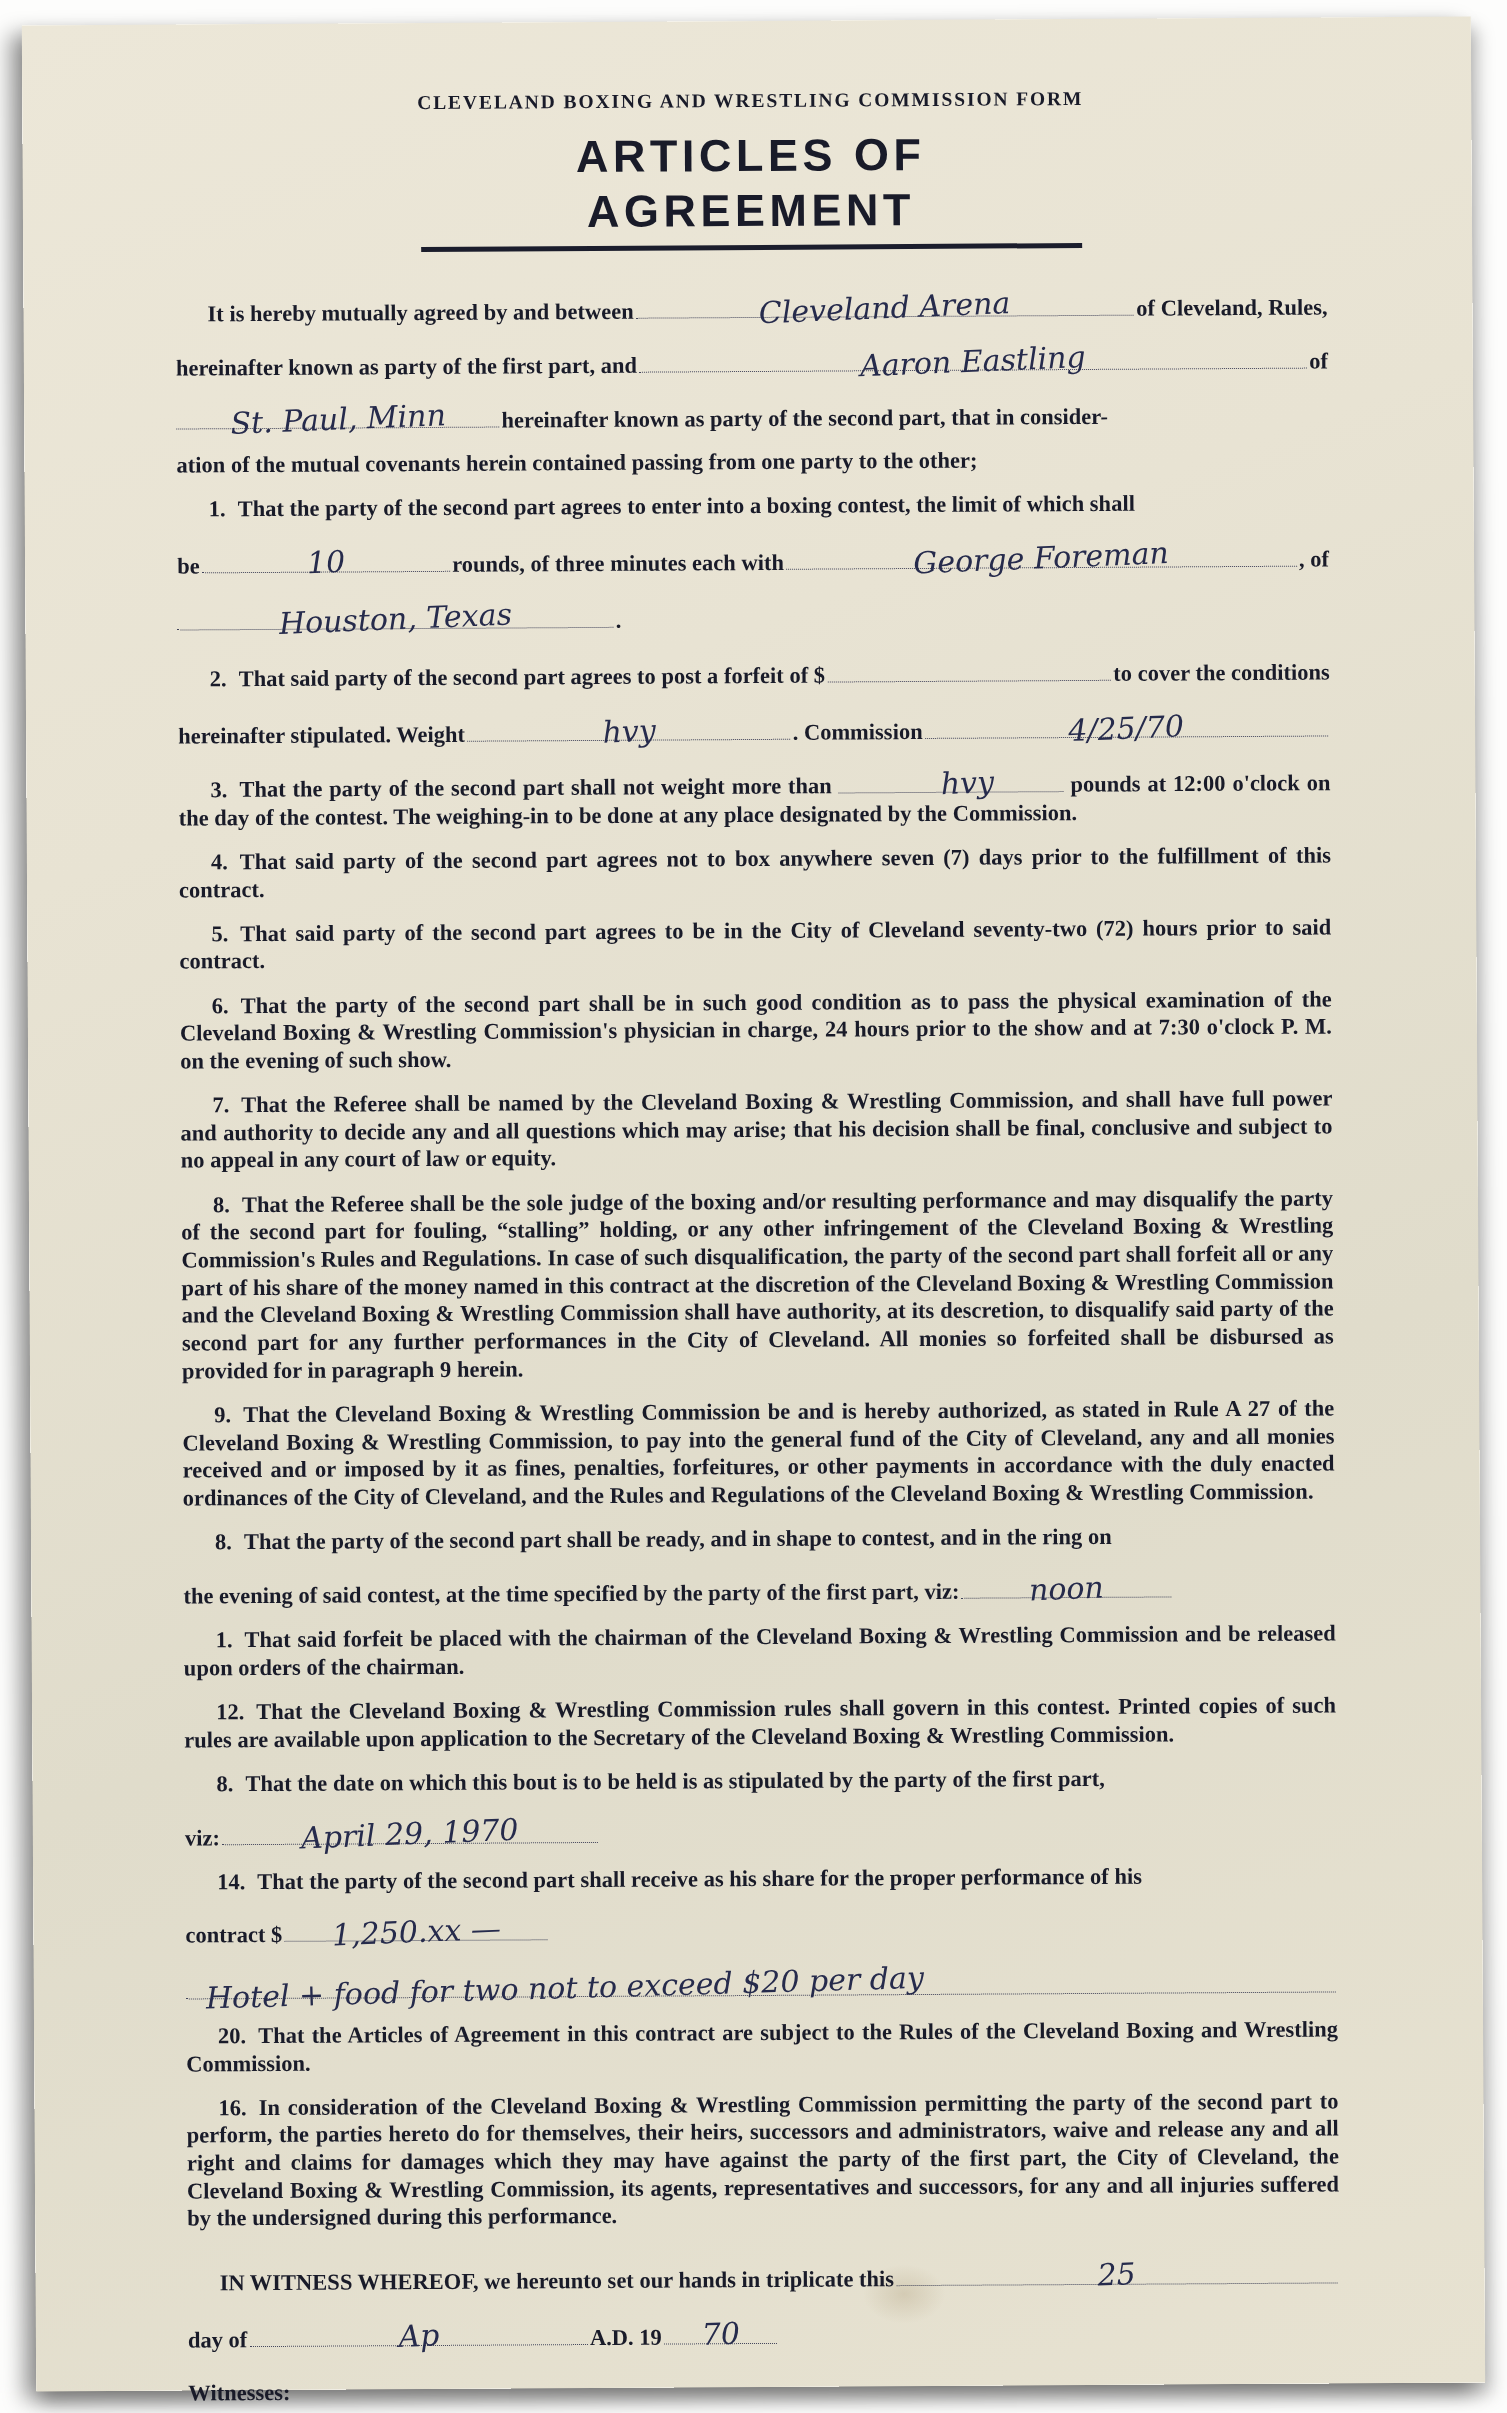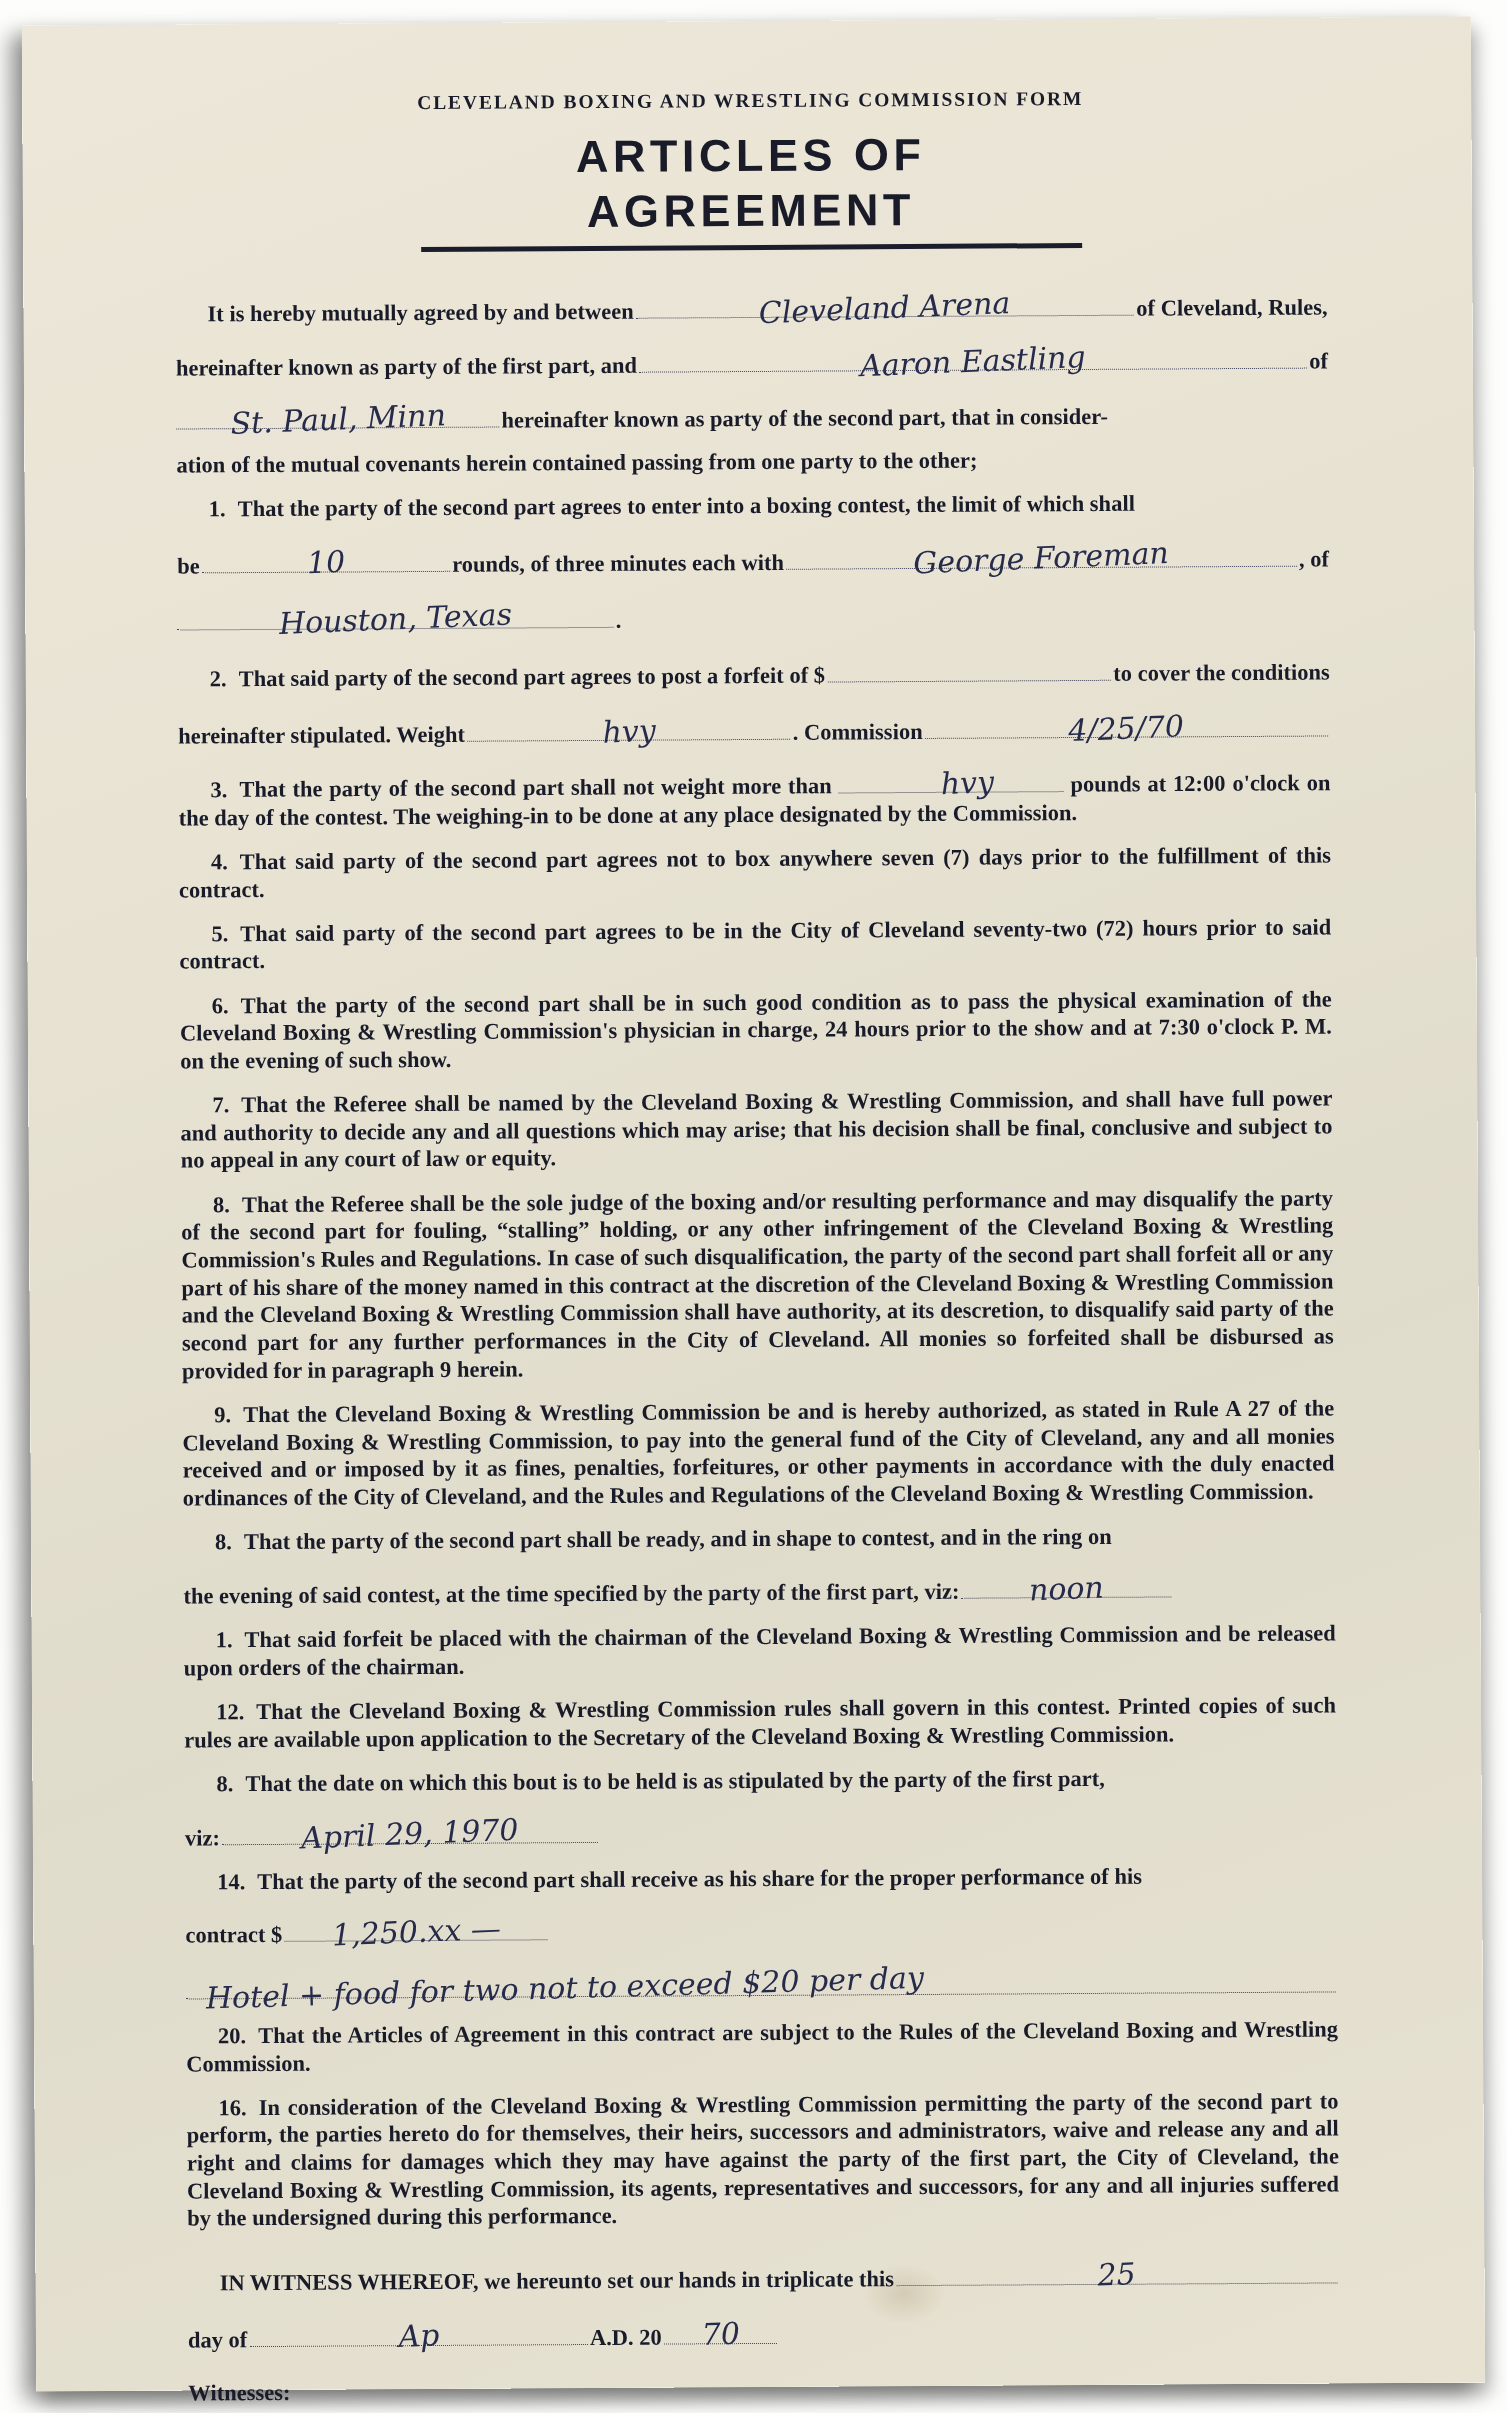--- a/index.html
+++ b/index.html
@@ -195,21 +195,21 @@
         <span style="margin-left:32px;" data-bind="witness.a">IN WITNESS WHEREOF, we hereunto set our hands in triplicate this</span>
         <span class="fill grow">
             <span class="hw" data-bind="witness.fill_day">25</span>
           </span>
       </div>
       <div class="fline mt2">
         <span data-bind="witness.b">day of</span>
         <span class="fill w450">
             <span class="hw" data-bind="witness.fill_month">Ap</span>
           </span>
-        <span data-bind="witness.c">A.D. 20</span>
+        <span data-bind="witness.c">A.D. 19</span>
         <span class="fill w150">
             <span class="hw" data-bind="witness.fill_year">70</span>
           </span>
       </div>
       <p class="witnesses-label" data-bind="witness.witnesses_label">Witnesses:</p>
     </div>
 
   </div>
 </div>
 

